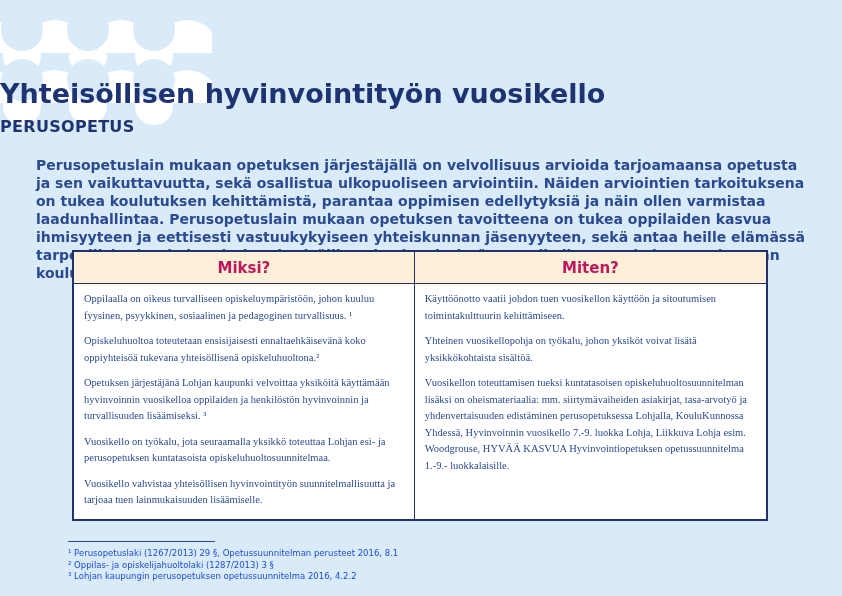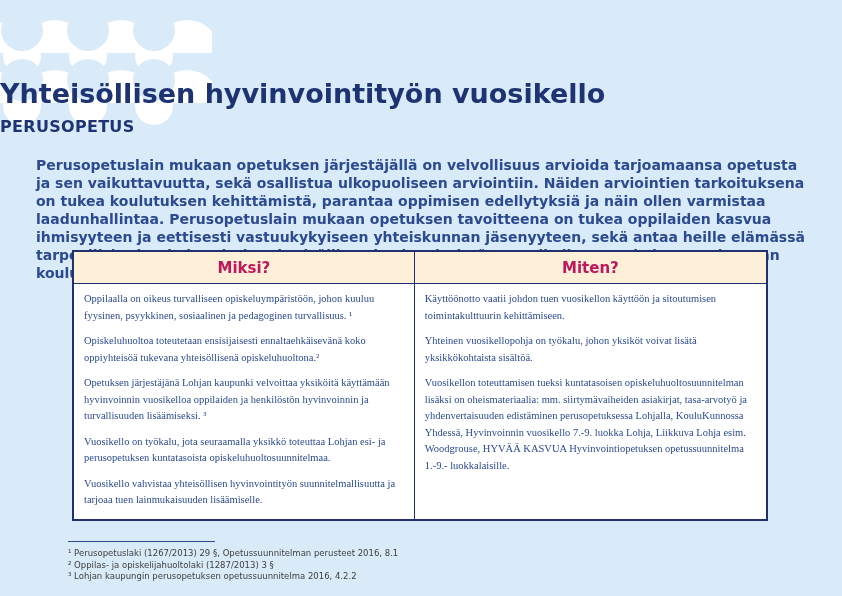--- a/index.html
+++ b/index.html
@@ -76,21 +76,21 @@
   }
   .col-left  { width: 342px; border-right: 1.5px solid #22316e; }
   .col-right { width: 352.5px; }
   .td p { margin: 0 0 9px 0; font-family: Liberation Serif, serif; }
   .td p:last-child { margin-bottom: 0; }
 
   
   .footnotes {
     position: absolute;
     left: 68px; top: 541px;
-    color: #404040;
+    color: #1d4ed8;
   }
   .fn-rule {
     width: 147px;
     border-top: 1.5px solid #2b4a8f;
     margin-bottom: 6px;
   }
   .footnotes p {
     margin: 0;
     font-size: 8.5px;
     line-height: 11.5px;

